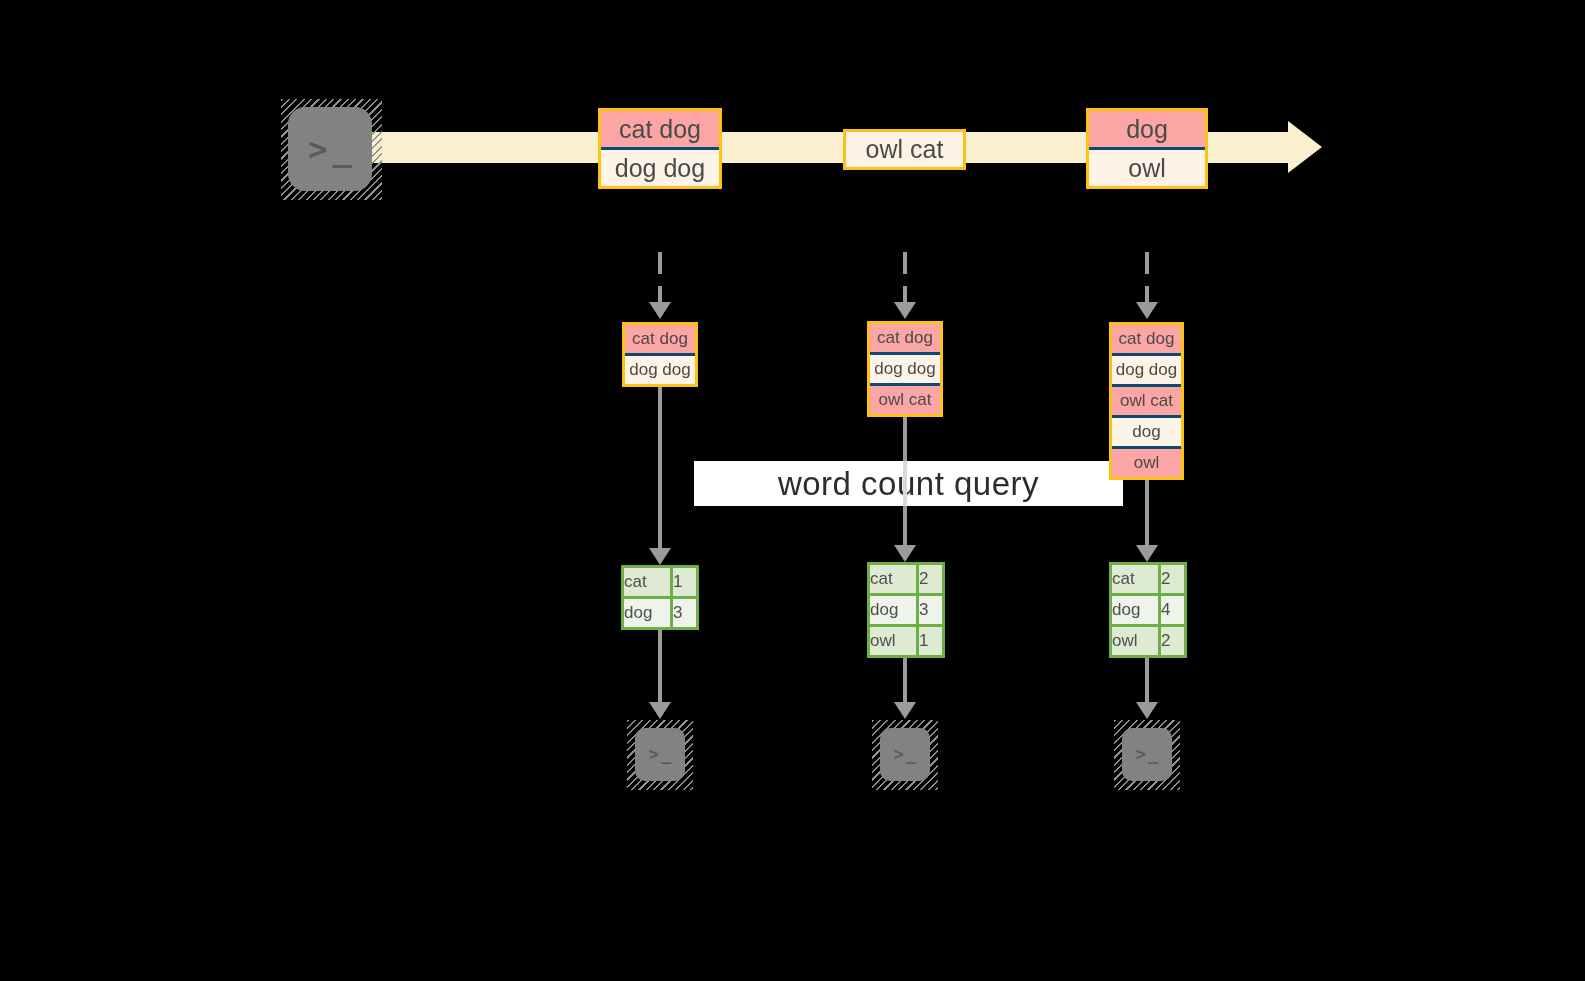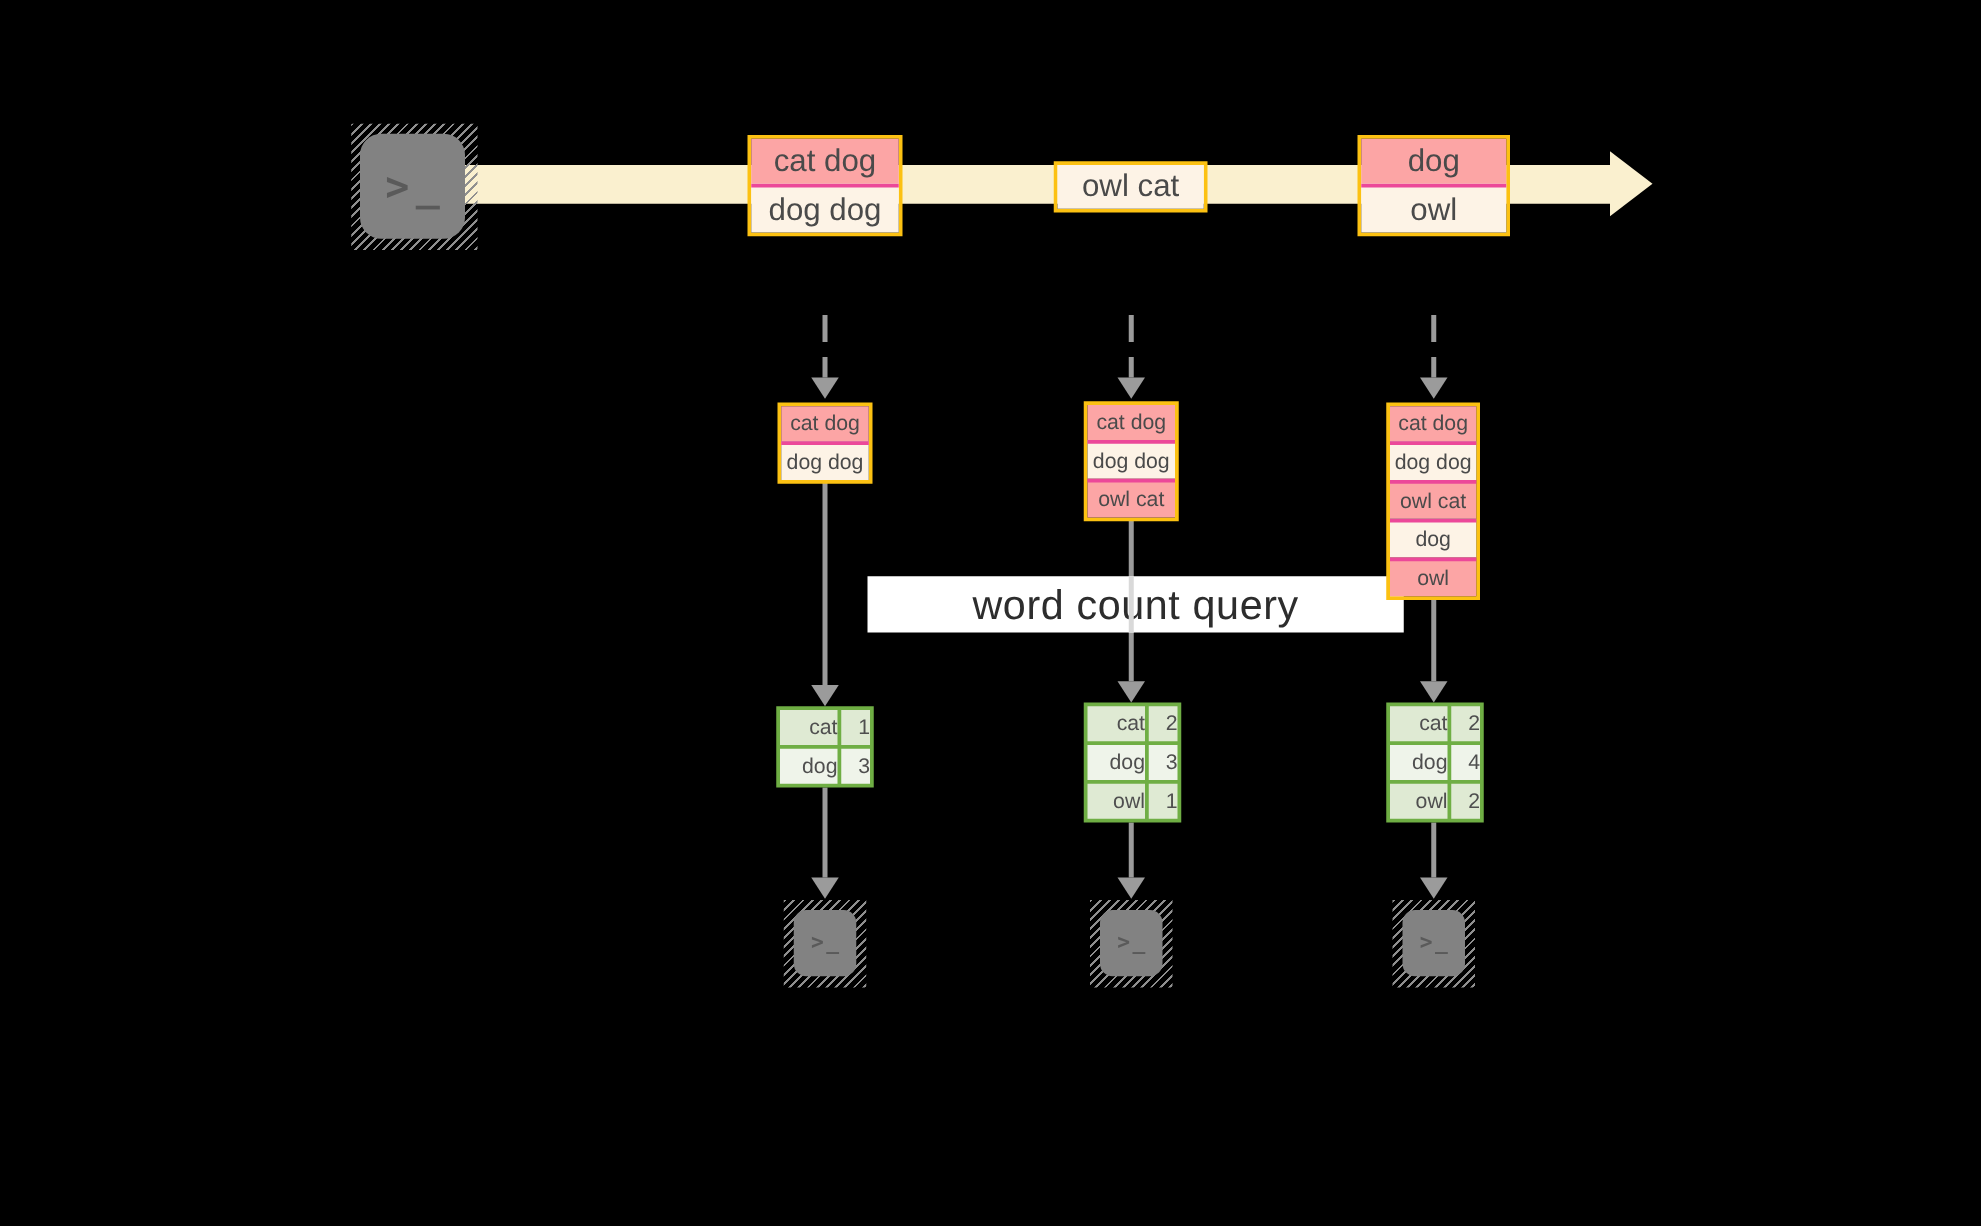--- a/index.html
+++ b/index.html
@@ -15,21 +15,21 @@
   .glyph .cur{margin-left:5px;}
 
   
   .stream-band{position:absolute;left:372px;top:132px;width:916px;height:31px;background:#faf0cf;z-index:0;}
   .stream-head{position:absolute;left:1288px;top:121px;width:0;height:0;z-index:0;
                border-top:26px solid transparent;border-bottom:26px solid transparent;border-left:34px solid #faf0cf;}
 
   
   .obox{position:absolute;border:3px solid #fcc112;z-index:3;box-sizing:border-box;}
   .obox .ocell{color:#4a4a4a;text-align:center;}
-  .obox .ocell + .ocell{border-top:3px solid #ec4899;}
+  .obox .ocell + .ocell{border-top:3px solid #0c4a6e;}
   .big .ocell{height:36px;line-height:36px;font-size:25px;}
   .small .ocell{height:28px;line-height:28px;font-size:17px;}
   .fD{background:#fca5a5;}
   .fL{background:#fdf3e6;}
 
   
   .vline{position:absolute;width:4px;background:#9b9b9b;z-index:1;}
   .vdash{position:absolute;width:4px;z-index:1;
          background:repeating-linear-gradient(to bottom,#9b9b9b 0 22px,transparent 22px 34px);}
   .ahead{position:absolute;width:0;height:0;z-index:1;
@@ -37,21 +37,21 @@
 
   
   .qband{position:absolute;left:694px;top:461px;width:429px;height:45px;background:#ffffff;z-index:2;
          display:flex;align-items:center;justify-content:center;}
   .qband-label{font-size:33px;color:#2d2d2d;letter-spacing:0.5px;}
   .qband-line{position:absolute;left:903px;top:461px;width:4px;height:45px;background:#d9d9d9;z-index:3;}
 
   
   .gtable{position:absolute;background:#6fae44;padding:3px;display:grid;
           grid-template-columns:46px 23px;gap:3px;z-index:3;}
-  .gcell{height:28px;line-height:28px;font-size:17px;color:#4f4f4f;text-align:right;}
+  .gcell{height:28px;line-height:28px;font-size:17px;color:#4f4f4f;text-align:left;}
   .gD{background:#dfead3;}
   .gL{background:#eff4ea;}
 </style>
 </head>
 <body>
 
 <div class="canvas">
 
   <div class="stream-band"></div>
   <div class="stream-head"></div>

